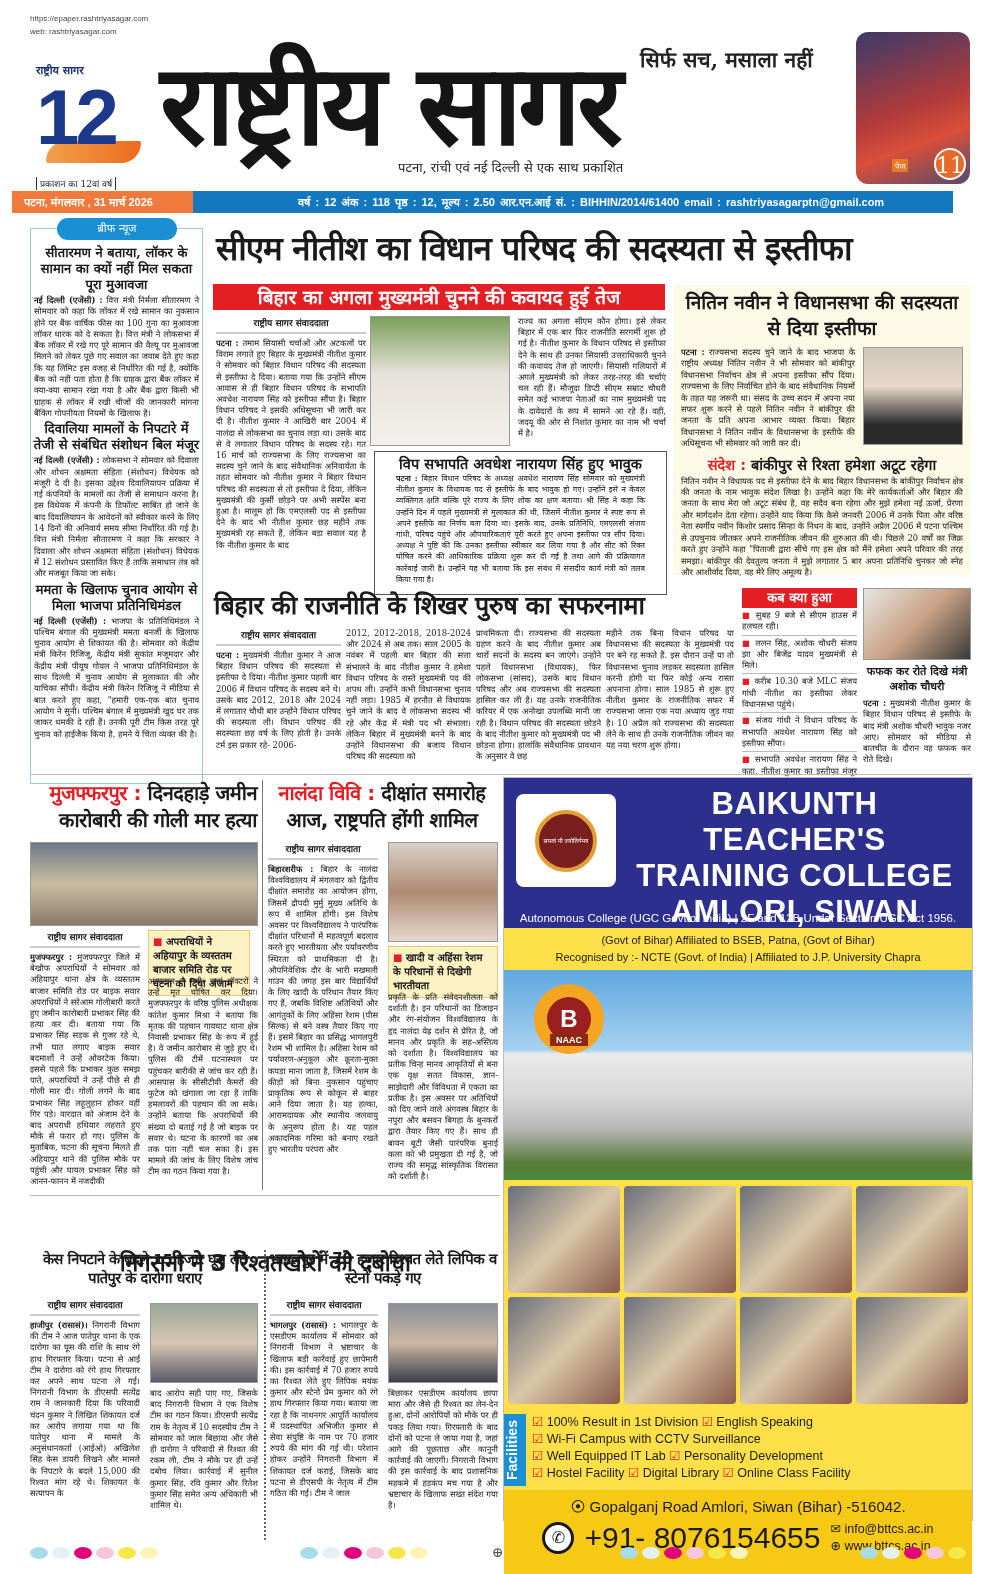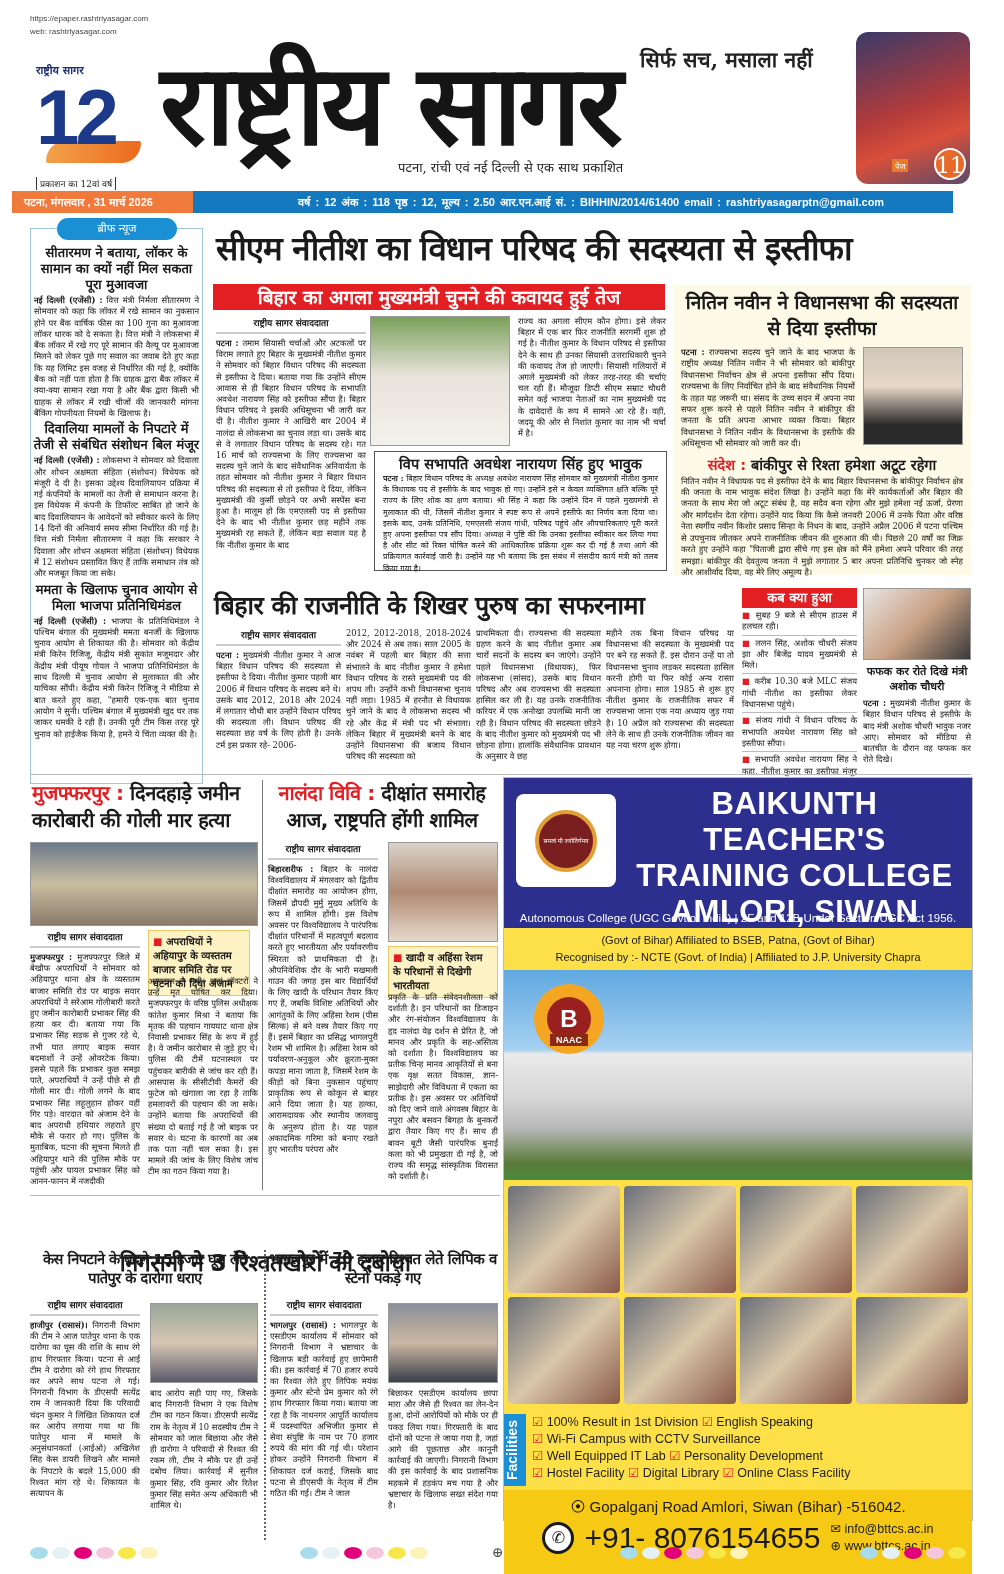--- a/index.html
+++ b/index.html
@@ -28,21 +28,21 @@
 .main-h{left:216px;top:225px;width:756px;font-family:"DejaVu Sans",sans-serif;font-size:33px;font-weight:bold;letter-spacing:-1px;white-space:nowrap;line-height:48px}
 .red-sub{left:213px;top:284px;width:452px;height:26px;background:#e31f24;color:#fff;font-family:"DejaVu Sans",sans-serif;font-size:19px;text-align:center;line-height:26px;font-weight:bold}
 .byline{font-size:9px;text-align:center;font-weight:bold;border-bottom:2px solid #ccc;padding-bottom:3px;margin-bottom:4px}
 .col p{font-size:8.3px;line-height:11.2px;text-align:justify}
 .photo{background:linear-gradient(135deg,#b7a793,#e9e2d6 40%,#8c7d6d);border:1px solid #999}
 .side-box{left:673px;top:285px;width:298px;height:290px;background:#fdfbe8}
 .side-box h2{font-family:"DejaVu Sans",sans-serif;font-size:19px;text-align:center;line-height:26px;font-weight:bold}
 .side-box p{font-size:8.3px;line-height:11.4px;text-align:justify;padding:0 8px}
 .side-box h4{font-family:"DejaVu Sans",sans-serif;font-size:14.5px;text-align:center;font-weight:bold;margin:4px 0 2px}
 .side-box h4 span{color:#e31f24}
-.vip-box{left:374px;top:451px;width:293px;height:120px;border:1px solid #555;padding:3px 8px}
+.vip-box{left:374px;top:451px;width:293px;height:144px;border:1px solid #555;padding:3px 21px}
 .vip-box h3{font-family:"DejaVu Sans",sans-serif;font-size:14.5px;text-align:center;font-weight:bold;line-height:18px}
 .vip-box p{font-size:7.9px;line-height:11.2px;text-align:justify}
 .h2b{font-family:"DejaVu Sans",sans-serif;font-weight:bold;letter-spacing:-.5px;white-space:nowrap}
 .kab{left:742px;top:588px;width:115px;height:180px}
 .kab .t{background:#e31f24;color:#fff;text-align:center;font-size:13px;font-weight:bold;height:20px;line-height:20px}
 .kab li{list-style:none;font-size:8.3px;line-height:11.3px;text-align:justify;border-bottom:1px solid #bbb;padding:2px 0}
 .kab li::before{content:"■ ";color:#e31f24}
 .ashok{left:863px;top:588px;width:108px}
 .ashok h4{font-family:"DejaVu Sans",sans-serif;font-size:11px;text-align:center;line-height:15px;font-weight:bold;margin:4px 0}
 .ashok p{font-size:8.3px;line-height:11.3px;text-align:justify}
@@ -167,21 +167,21 @@
   </ul>
 </div>
 <div class="abs ashok">
   <div class="photo" style="height:72px;background:linear-gradient(135deg,#e7e5e2,#c9a184 50%,#3a3a3a)"></div>
   <h4>फफक कर रोते दिखे मंत्री अशोक चौधरी</h4>
   <p><b>पटना :</b> <span>मुख्यमंत्री नीतीश कुमार के बिहार विधान परिषद से इस्तीफे के बाद मंत्री अशोक चौधरी भावुक नजर आए। सोमवार को मीडिया से बातचीत के दौरान वह फफक कर रोते दिखे।</span></p>
 </div>
 
 <div class="abs hline" style="left:30px;top:774px;width:941px"></div>
 
-<div class="abs h2b" style="left:32px;top:780px;width:225px;font-size:20px;line-height:27px;text-align:left;white-space:normal">
+<div class="abs h2b" style="left:32px;top:780px;width:225px;font-size:20px;line-height:27px;text-align:right;white-space:normal">
   <span class="hl-red">मुजफ्फरपुर :</span> <span>दिनदहाड़े जमीन कारोबारी की गोली मार हत्या</span>
 </div>
 <div class="abs photo" style="left:30px;top:842px;width:228px;height:84px;background:linear-gradient(180deg,#6c7a8a,#c9bda0 50%,#8a7a6a)"></div>
 <div class="abs col" style="left:30px;top:930px;width:110px">
   <div class="byline">राष्ट्रीय सागर संवाददाता</div>
   <p><b>मुजफ्फरपुर :</b> <span>मुजफ्फरपुर जिले में बेखौफ अपराधियों ने सोमवार को अहियापुर थाना क्षेत्र के व्यस्ततम बाजार समिति रोड पर बाइक सवार अपराधियों ने सरेआम गोलीबारी करते हुए जमीन कारोबारी प्रभाकर सिंह की हत्या कर दी। बताया गया कि प्रभाकर सिंह सड़क से गुजर रहे थे, तभी घात लगाए बाइक सवार बदमाशों ने उन्हें ओवरटेक किया। इससे पहले कि प्रभाकर कुछ समझ पाते, अपराधियों ने उन्हें पीछे से ही गोली मार दी। गोली लगने के बाद प्रभाकर सिंह लहूलुहान होकर वहीं गिर पड़े। वारदात को अंजाम देने के बाद अपराधी हथियार लहराते हुए मौके से फरार हो गए। पुलिस के मुताबिक, घटना की सूचना मिलते ही अहियापुर थाने की पुलिस मौके पर पहुंची और घायल प्रभाकर सिंह को आनन-फानन में नजदीकी</span></p>
 </div>
 <div class="abs hl-box" style="left:148px;top:930px;width:102px">अपराधियों ने अहियापुर के व्यस्ततम बाजार समिति रोड पर घटना को दिया अंजाम</div>
 <div class="abs col" style="left:148px;top:976px;width:110px">
     <p>अस्पताल ले गयी। जहां डॉक्टरों ने उन्हें मृत घोषित कर दिया। मुजफ्फरपुर के वरिष्ठ पुलिस अधीक्षक कांतेश कुमार मिश्रा ने बताया कि मृतक की पहचान गायघाट थाना क्षेत्र निवासी प्रभाकर सिंह के रूप में हुई है। वे जमीन कारोबार से जुड़े हुए थे। पुलिस की टीमें घटनास्थल पर पहुंचकर बारीकी से जांच कर रही हैं। आसपास के सीसीटीवी कैमरों की फुटेज को खंगाला जा रहा है ताकि हमलावरों की पहचान की जा सके। उन्होंने बताया कि अपराधियों की संख्या दो बताई गई है जो बाइक पर सवार थे। घटना के कारणों का अब तक पता नहीं चल सका है। इस मामले की जांच के लिए विशेष जांच टीम का गठन किया गया है।</p>

